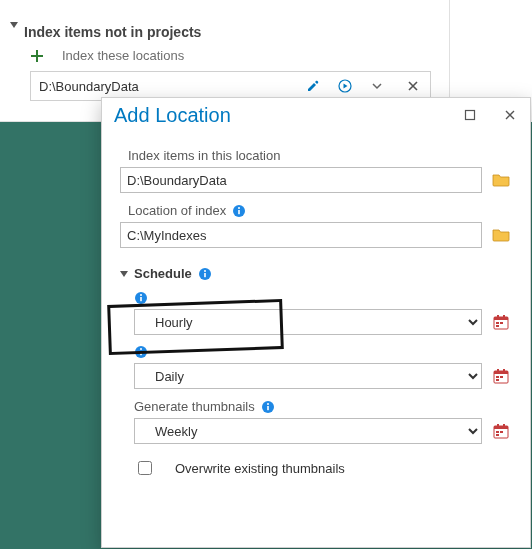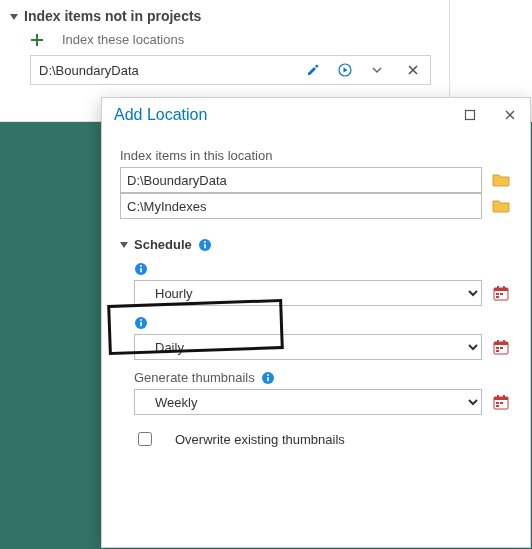--- a/index.html
+++ b/index.html
@@ -41,21 +41,21 @@
     margin-bottom: 8px;
   }
   .caret {
     display:inline-block;
     width:0;height:0;
     border-left:4px solid transparent;
     border-right:4px solid transparent;
     border-top:6px solid #555;
     margin-top:1px;
   }
-  .sect-title { font-weight: 600; font-size: 14px; color:#444; }
+  .sect-title { font-weight: 600; font-size: 14px; color:#444;margin-top:16px; }
   .subrow {
     display:flex;
     align-items:center;
     gap:18px;
     margin: 0 0 8px 20px;
   }
   .plus-icon svg { display:block; }
   .sublabel { color:#6e6e6e; }
   .loc-row {
     display:flex;
@@ -92,21 +92,21 @@
   }
   .titlebar {
     height: 34px;
     display:flex;
     align-items:center;
     padding: 0 0 0 12px;
   }
   .titlebar-title {
     flex: 1 1 auto;
     color: #0079c1;
-    font-size: 16px;
+    font-size: 20px;
     font-weight: 400;
   }
   .win-btn {
     width: 40px;
     height: 34px;
     display:flex;
     align-items:center;
     justify-content:center;
     cursor:pointer;
   }
@@ -114,21 +114,21 @@
 
   .content {
     padding: 6px 18px 0 18px;
     overflow: hidden;
   }
   .field-label {
     display:flex;
     align-items:center;
     gap:6px;
     color:#595959;
-    margin: 10px 0 4px 0;
+    margin: 10px 0 4px 8px;
   }
   .info-icon { display:inline-flex; }
   .input-row { display:flex; align-items:center; gap:8px; }
   .text-input {
     flex:1 1 auto;
     height:26px;
     border:1px solid #bdbdbd;
     padding: 0 6px;
     font: inherit;
     color:#333;
@@ -240,20 +240,30 @@
     <div class="field-label">Index items in this location</div>
     <div class="input-row">
       <input class="text-input" value="D:\BoundaryData" style="">
       <span class="browse-btn">
         <svg width="18" height="16" viewBox="0 0 18 16">
             <path d="M1 3h6l1.5 2H17v8a1 1 0 0 1-1 1H2a1 1 0 0 1-1-1V3z" fill="#f6c24a" stroke="#c98f1e" stroke-width="0.8"></path>
           </svg>
       </span>
     </div>
 
+    <div class="field-label">
+      <span>Location of index</span>
+      <span class="info-icon">
+        <svg width="14" height="14" viewBox="0 0 14 14">
+            <circle cx="7" cy="7" r="6" fill="#1e88e5"></circle>
+            <rect x="6.2" y="6" width="1.6" height="4.2" fill="#fff"></rect>
+            <circle cx="7" cy="4" r="1" fill="#fff"></circle>
+          </svg>
+      </span>
+    </div>
     <div class="input-row">
       <input class="text-input" value="C:\MyIndexes" style="">
       <span class="browse-btn">
         <svg width="18" height="16" viewBox="0 0 18 16">
             <path d="M1 3h6l1.5 2H17v8a1 1 0 0 1-1 1H2a1 1 0 0 1-1-1V3z" fill="#f6c24a" stroke="#c98f1e" stroke-width="0.8"></path>
           </svg>
       </span>
     </div>
 
     <div class="sched-header">

